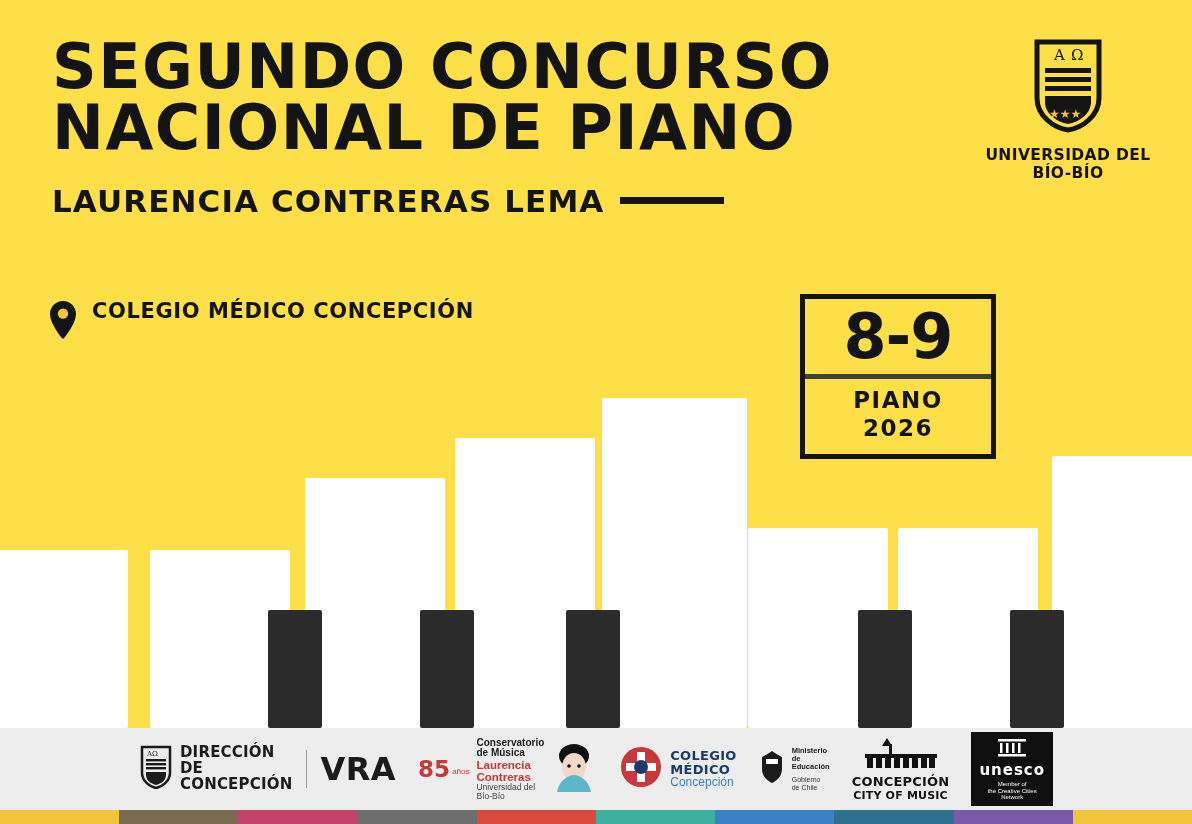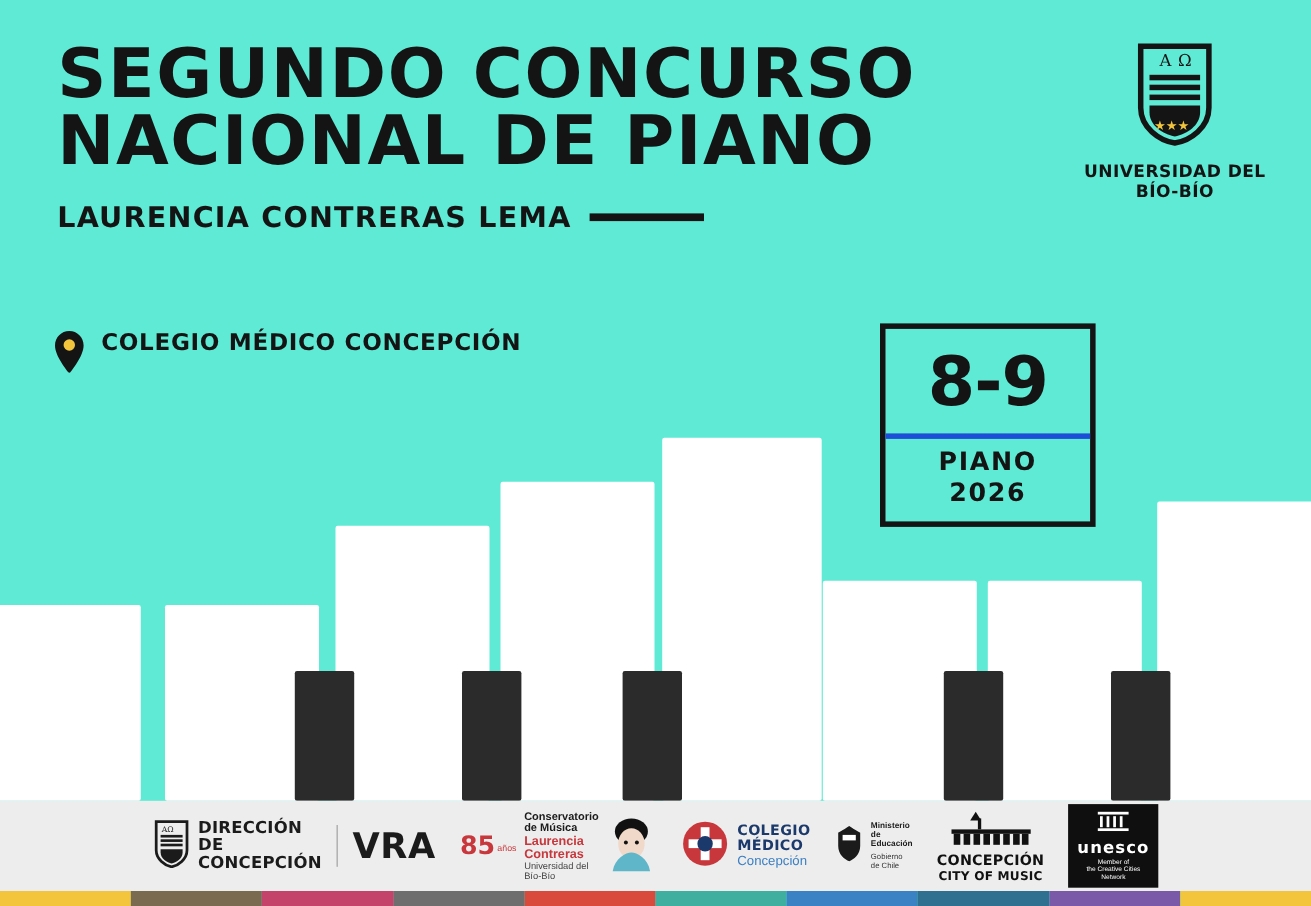--- a/index.html
+++ b/index.html
@@ -9,21 +9,21 @@
     background:#F0C233;
     overflow:hidden;
     position:relative;
   }
 
   
   .poster {
     position:relative;
     width:1192px;
     height:824px;
-    background:#5eead4;
+    background:#fde047;
     overflow:hidden;
   }
 
   
   .keys {
     position:absolute;
     left:0; right:0;
     bottom:96px;
     height:440px;
   }
@@ -60,21 +60,21 @@
   }
   .subline {
     display:flex;
     align-items:center;
     gap:16px;
     margin-top:24px;
   }
   .subline .txt {
     font-family:"DejaVu Sans", sans-serif;
     font-weight:800;
-    font-size:26px;
+    font-size:31px;
     letter-spacing:1.1px;
     color:#141414;
     white-space:nowrap;
   }
   .subline .rule {
     height:7px;
     width:104px;
     background:#141414;
     flex:0 0 auto;
   }
@@ -103,30 +103,30 @@
   .datebox {
     position:absolute;
     left:800px;
     top:294px;
     width:196px;
     border:5px solid #141414;
     z-index:6;
     background:transparent;
   }
   .datebox .big {
-    height:100px;
+    height:80px;
     display:flex;
     align-items:center;
     justify-content:center;
     font-family:"DejaVu Sans", sans-serif;
     font-weight:800;
     font-size:62px;
     letter-spacing:-1px;
     color:#141414;
-    border-bottom:5px solid #1d4ed8;
+    border-bottom:5px solid #404040;
   }
   .datebox .small {
     padding:8px 0 12px;
     text-align:center;
     font-family:"DejaVu Sans", sans-serif;
     font-weight:800;
     font-size:23px;
     line-height:1.2;
     letter-spacing:1.5px;
     color:#141414;

